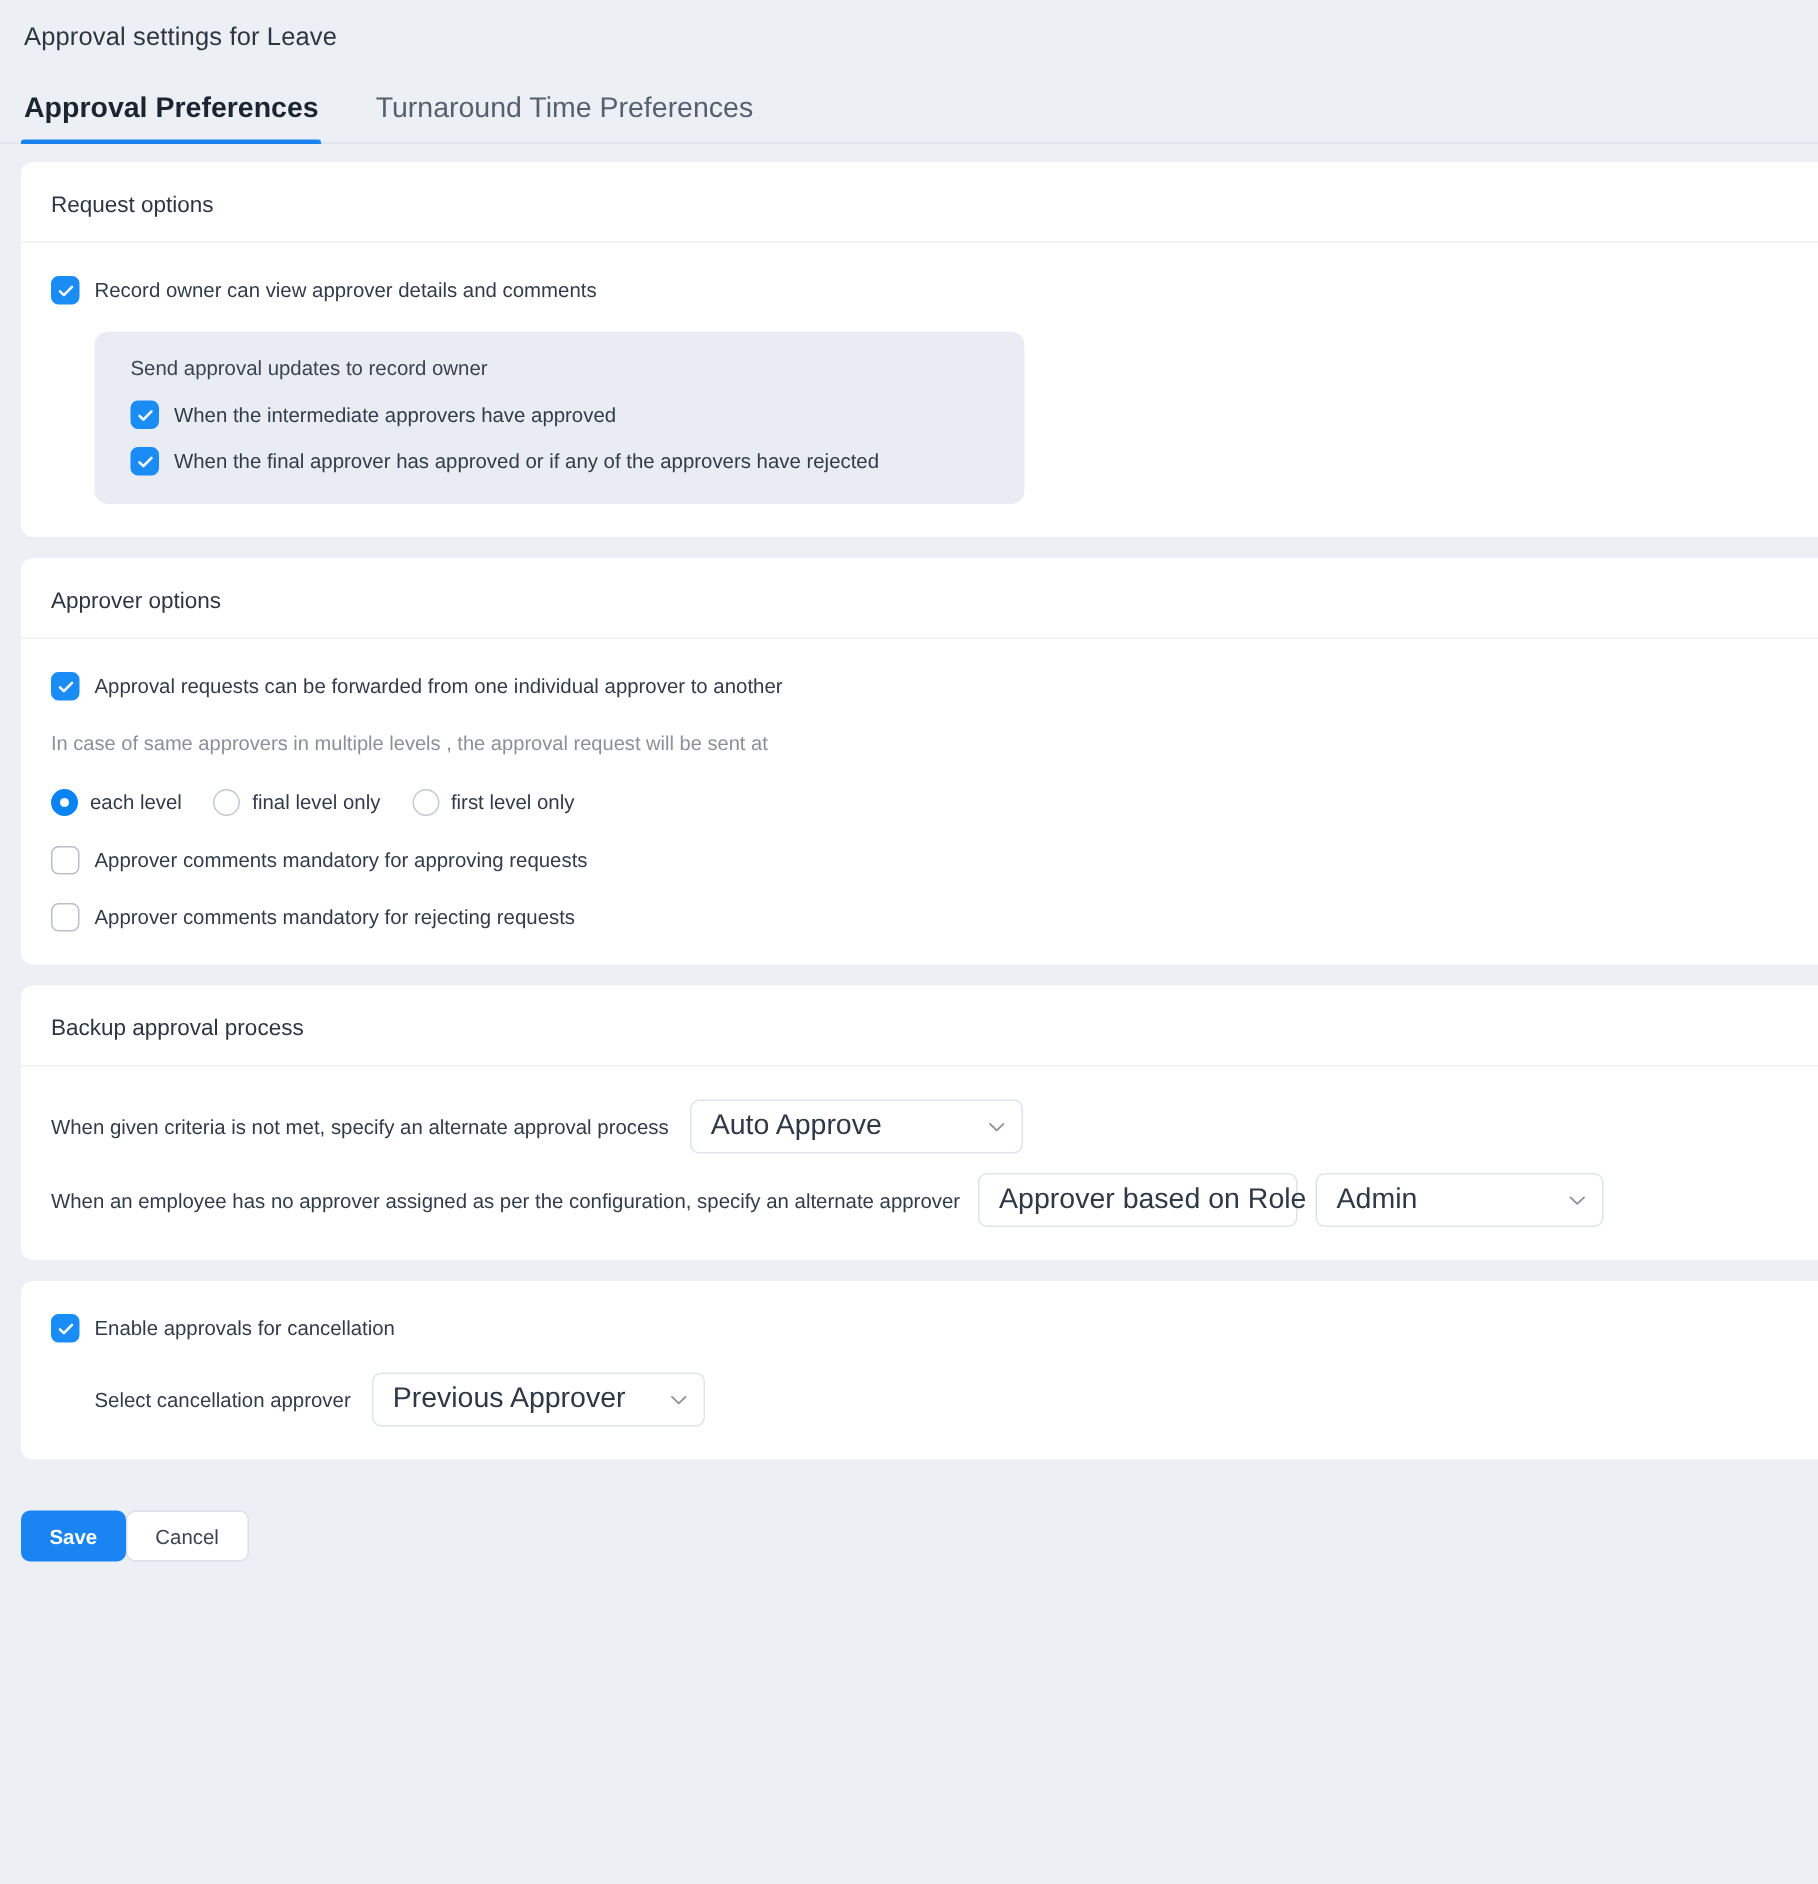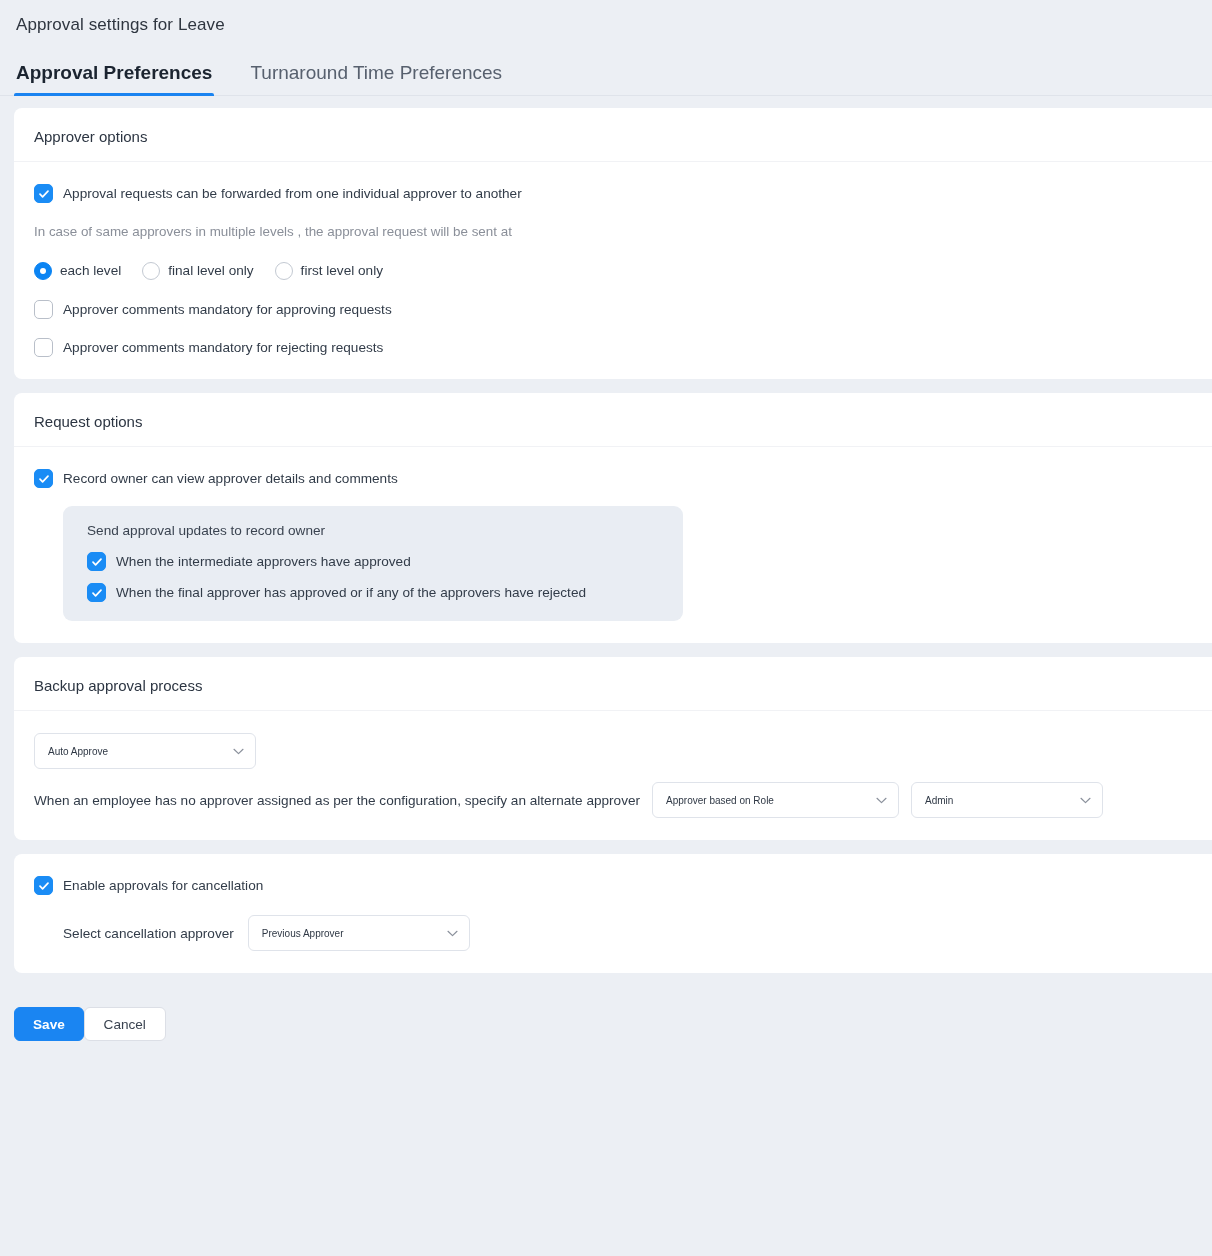--- a/index.html
+++ b/index.html
@@ -170,29 +170,29 @@
   
   .select {
     height: 36px;
     background: #ffffff;
     border: 1px solid #dfe3ea;
     border-radius: 6px;
     display: inline-flex;
     align-items: center;
     justify-content: space-between;
     padding: 0 11px 0 13px;
-    font-size: 10px;
+    font-size: 19px;
     color: #2f3845;
     cursor: pointer;
     white-space: nowrap;
   }
   .select .chev { margin-left: 14px; display: flex; align-items: center; }
   .sel-w1 { width: 222px; }
   .sel-w2 { width: 222px; }
-  .sel-w3 { width: 247px; }
+  .sel-w3 { width: 213px; }
   .sel-w4 { width: 192px; }
 
   .field-row {
     display: flex;
     align-items: center;
     gap: 14px;
   }
   .field-label {
     font-size: 13.6px;
     color: #323c49;
@@ -253,20 +253,60 @@
 <div class="tabbar">
   <div class="tab active">
     <span>Approval Preferences</span>
   </div>
   <div class="tab">
     <span>Turnaround Time Preferences</span>
   </div>
 </div>
 
 <div class="cards">
+
+  <div class="card">
+    <div class="card-head">
+      <div class="card-title">Request options</div>
+    </div>
+    <div class="card-body">
+
+      <div class="cb-row">
+        <span class="checkbox on">
+          <svg width="12" height="12" viewBox="0 0 12 12">
+            <path d="M2 6.2 L4.6 8.8 L10 3.2" stroke="#ffffff" stroke-width="1.7" fill="none" stroke-linecap="round" stroke-linejoin="round"></path>
+          </svg>
+        </span>
+        <span class="cb-label">Record owner can view approver details and comments</span>
+      </div>
+
+      <div class="nested-panel">
+        <div class="nested-title">Send approval updates to record owner</div>
+
+        <div class="cb-row">
+          <span class="checkbox on">
+            <svg width="12" height="12" viewBox="0 0 12 12">
+              <path d="M2 6.2 L4.6 8.8 L10 3.2" stroke="#ffffff" stroke-width="1.7" fill="none" stroke-linecap="round" stroke-linejoin="round"></path>
+            </svg>
+          </span>
+          <span class="cb-label">When the intermediate approvers have approved</span>
+        </div>
+
+        <div class="cb-row">
+          <span class="checkbox on">
+            <svg width="12" height="12" viewBox="0 0 12 12">
+              <path d="M2 6.2 L4.6 8.8 L10 3.2" stroke="#ffffff" stroke-width="1.7" fill="none" stroke-linecap="round" stroke-linejoin="round"></path>
+            </svg>
+          </span>
+          <span class="cb-label">When the final approver has approved or if any of the approvers have rejected</span>
+        </div>
+      </div>
+
+    </div>
+  </div>
 
   <div class="card">
     <div class="card-head">
       <div class="card-title">Approver options</div>
     </div>
     <div class="card-body">
 
       <div class="cb-row">
         <span class="checkbox on">
           <svg width="12" height="12" viewBox="0 0 12 12">
@@ -301,65 +341,26 @@
       <div class="cb-row" style="margin-top:19px">
         <span class="checkbox off"></span>
         <span class="cb-label">Approver comments mandatory for rejecting requests</span>
       </div>
 
     </div>
   </div>
 
   <div class="card">
     <div class="card-head">
-      <div class="card-title">Request options</div>
+      <div class="card-title">Backup approval process</div>
     </div>
     <div class="card-body">
 
-      <div class="cb-row">
-        <span class="checkbox on">
-          <svg width="12" height="12" viewBox="0 0 12 12">
-            <path d="M2 6.2 L4.6 8.8 L10 3.2" stroke="#ffffff" stroke-width="1.7" fill="none" stroke-linecap="round" stroke-linejoin="round"></path>
-          </svg>
-        </span>
-        <span class="cb-label">Record owner can view approver details and comments</span>
-      </div>
-
-      <div class="nested-panel">
-        <div class="nested-title">Send approval updates to record owner</div>
-
-        <div class="cb-row">
-          <span class="checkbox on">
-            <svg width="12" height="12" viewBox="0 0 12 12">
-              <path d="M2 6.2 L4.6 8.8 L10 3.2" stroke="#ffffff" stroke-width="1.7" fill="none" stroke-linecap="round" stroke-linejoin="round"></path>
-            </svg>
-          </span>
-          <span class="cb-label">When the intermediate approvers have approved</span>
-        </div>
-
-        <div class="cb-row">
-          <span class="checkbox on">
-            <svg width="12" height="12" viewBox="0 0 12 12">
-              <path d="M2 6.2 L4.6 8.8 L10 3.2" stroke="#ffffff" stroke-width="1.7" fill="none" stroke-linecap="round" stroke-linejoin="round"></path>
-            </svg>
-          </span>
-          <span class="cb-label">When the final approver has approved or if any of the approvers have rejected</span>
-        </div>
-      </div>
-
-    </div>
-  </div>
-
-  <div class="card">
-    <div class="card-head">
-      <div class="card-title">Backup approval process</div>
-    </div>
-    <div class="card-body">
-
       <div class="field-row">
+        <span class="field-label">When given criteria is not met, specify an alternate approval process</span>
         <span class="select sel-w1">
           <span>Auto Approve</span>
           <span class="chev">
             <svg width="11" height="7" viewBox="0 0 11 7">
                 <path d="M1 1.3 L5.5 5.6 L10 1.3" stroke="#8b919c" stroke-width="1.2" fill="none" stroke-linecap="round" stroke-linejoin="round"></path>
               </svg>
           </span>
         </span>
       </div>
 

